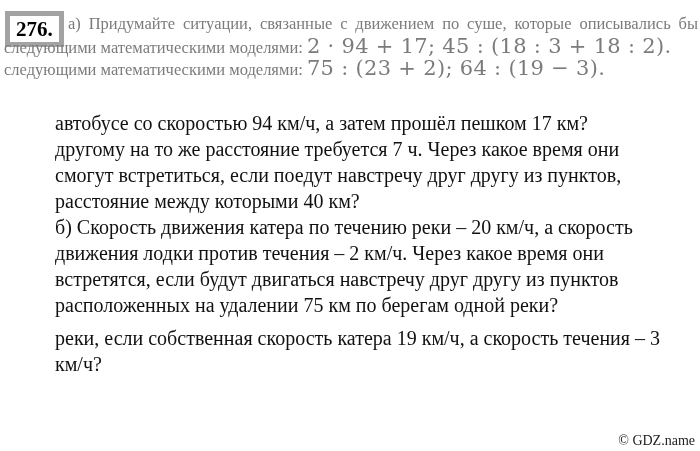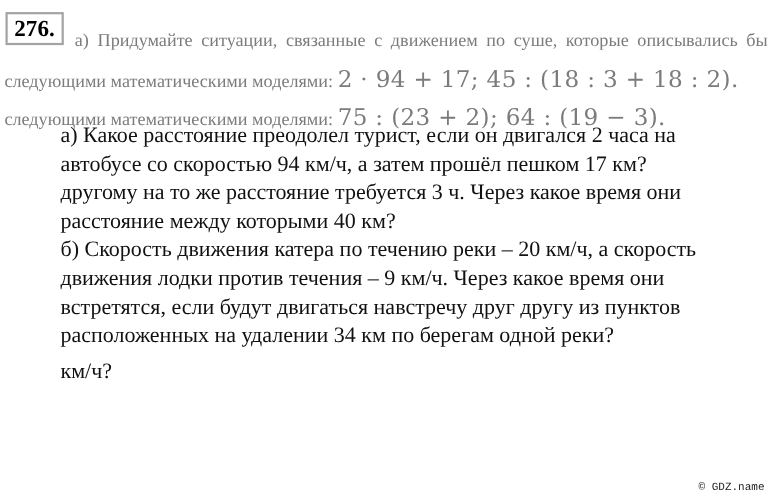--- a/index.html
+++ b/index.html
@@ -10,21 +10,21 @@
     position: relative;
     overflow: hidden;
     font-family: "Liberation Serif", serif;
   }
 
   
   .numbox {
     position: absolute;
     left: 5px;
     top: 11px;
-    border: 2px solid #a3a3a3;
+    border: 5px solid #a3a3a3;
     background: #fff;
     padding: 0 6px;
     font-weight: bold;
     font-size: 21px;
     line-height: 26px;
     color: #000;
   }
 
   
   .statement {
@@ -32,21 +32,20 @@
     left: 4px;
     top: 13px;
     width: 694px;
     color: #7b7b7b;
     font-size: 16.5px;
   }
   .st-line {
     line-height: 22px;
     height: 22px;
     white-space: nowrap;
-    margin-top: 13px;
   }
   .st-line.justified {
     white-space: normal;
     text-align: justify;
     text-align-last: justify;
   }
   .st-line.after-box { padding-left: 64px; }
   .math {
     font-family: "DejaVu Serif", serif;
     font-size: 21px;
@@ -66,23 +65,23 @@
     line-height: 26px;
     white-space: nowrap;
   }
   .final-para { margin-top: 7px; }
 
   
   .watermark {
     position: absolute;
     right: 5px;
     bottom: 2px;
-    font-size: 10px;
+    font-size: 14px;
     color: #222222;
-    font-family: Liberation Mono, monospace;
+    font-family: Liberation Serif, serif;
   }
 </style>
 </head>
 <body>
 
 <div class="numbox">
   <span>276.</span>
 </div>
 
 <div class="statement">
@@ -92,29 +91,30 @@
   <div class="st-line">
     <span>следующими математическими моделями: </span><span class="math">2 · 94 + 17; 45 : (18 : 3 + 18 : 2).</span>
   </div>
   <div class="st-line">
     <span>следующими математическими моделями: </span><span class="math">75 : (23 + 2); 64 : (19 − 3).</span>
   </div>
 </div>
 
 <div class="solution">
   <div>
-    <div class="sol-line">а) Какое расстояние преодолел турист, если он двигался 2 часа на</div>
     <div class="sol-line">автобусе со скоростью 94 км/ч, а затем прошёл пешком 17 км?</div>
-    <div class="sol-line">другому на то же расстояние требуется 3 ч. Через какое время они</div>
+    <div class="sol-line">другому на то же расстояние требуется 7 ч. Через какое время они</div>
+    <div class="sol-line">смогут встретиться, если поедут навстречу друг другу из пунктов,</div>
     <div class="sol-line">расстояние между которыми 40 км?</div>
   </div>
   <div>
     <div class="sol-line">б) Скорость движения катера по течению реки – 20 км/ч, а скорость</div>
-    <div class="sol-line">движения лодки против течения – 9 км/ч. Через какое время они</div>
+    <div class="sol-line">движения лодки против течения – 2 км/ч. Через какое время они</div>
     <div class="sol-line">встретятся, если будут двигаться навстречу друг другу из пунктов</div>
-    <div class="sol-line">расположенных на удалении 34 км по берегам одной реки?</div>
+    <div class="sol-line">расположенных на удалении 75 км по берегам одной реки?</div>
   </div>
   <div class="final-para">
+    <div class="sol-line">реки, если собственная скорость катера 19 км/ч, а скорость течения – 3</div>
     <div class="sol-line">км/ч?</div>
   </div>
 </div>
 
 <div class="watermark">© GDZ.name</div>
 
 </body></html>

